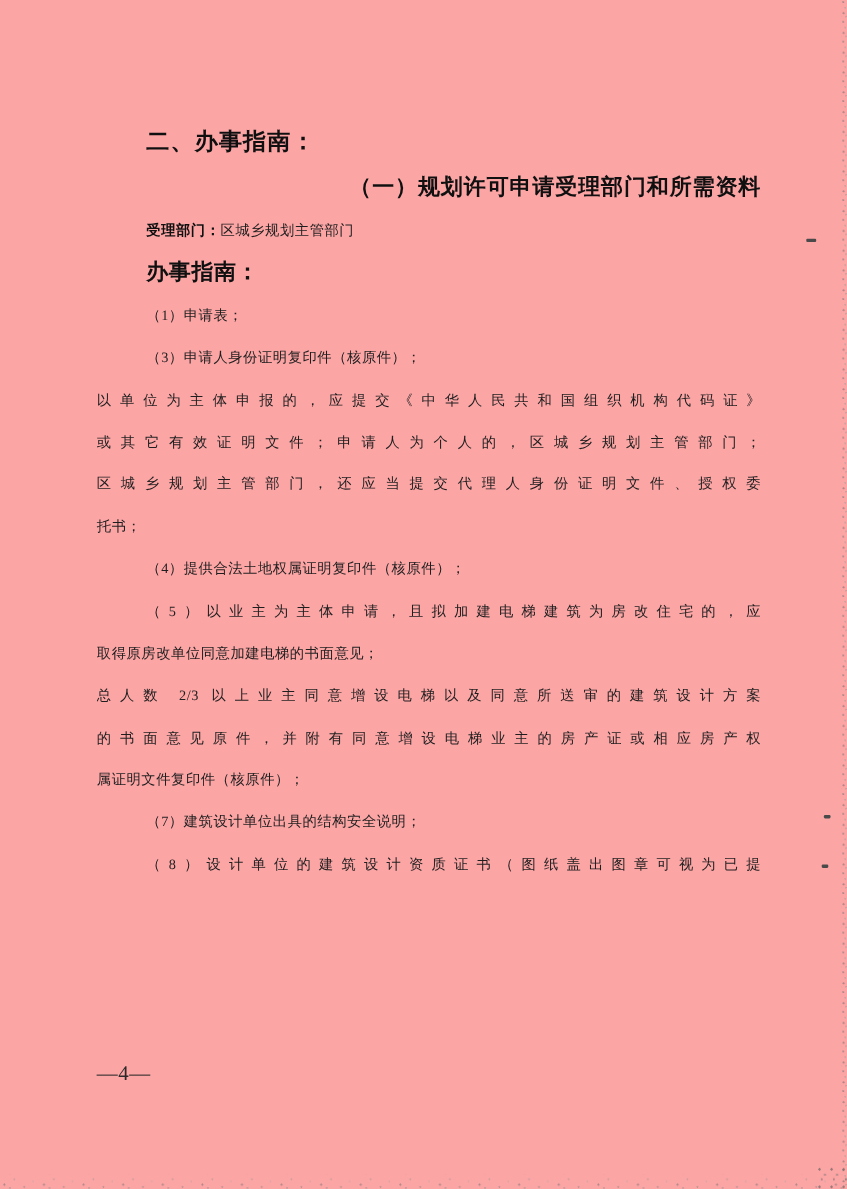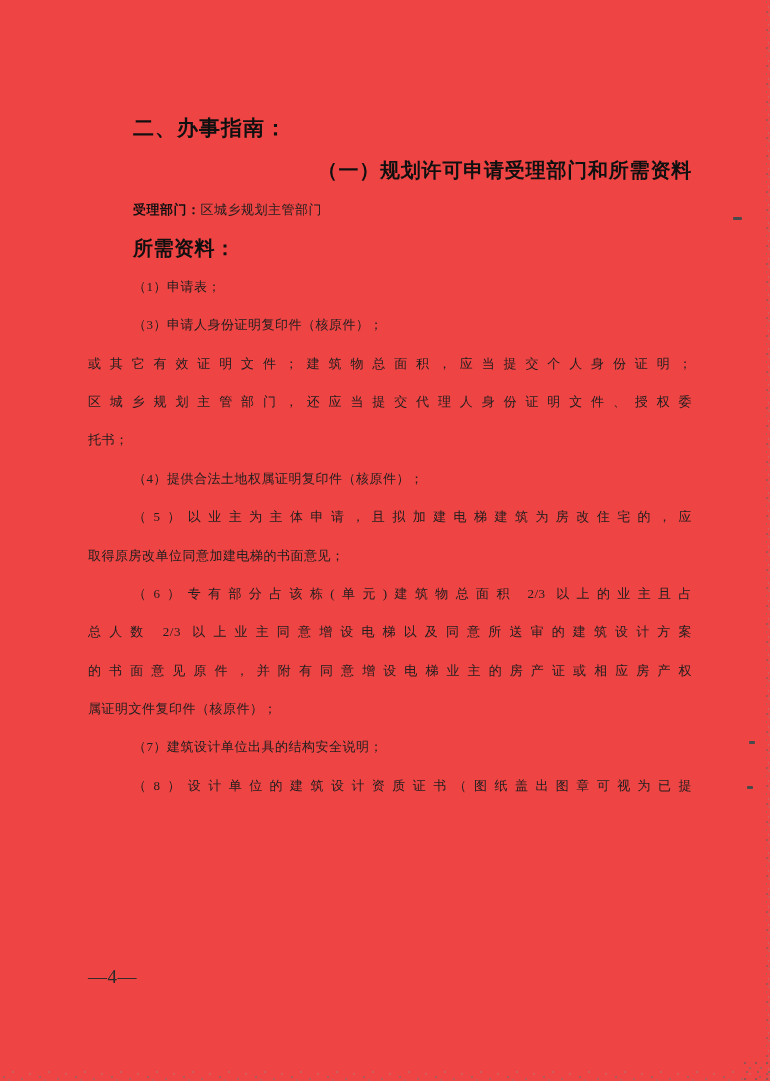--- a/index.html
+++ b/index.html
@@ -11,21 +11,21 @@
     height: 1081px;
     background: #ffffff;
     position: relative;
     overflow: hidden;
     font-family: "Liberation Serif", "DejaVu Serif", serif;
     color: #1b1b1b;
   }
   .scan-page {
     position: absolute;
     inset: 0;
-    background: #ef4444;
+    background: #fca5a5;
     padding-left: 34px;
   }
   
   .doc {
     position: absolute;
     left: 88px;
     top: 107px;
     width: 604px;
   }
   .line {
@@ -129,30 +129,30 @@
 </style>
 </head>
 <body>
 
 <div class="scan-page">
 
   <div class="doc">
       <div class="line h1 indent">二、办事指南：</div>
       <div class="line h2 indent">（一）规划许可申请受理部门和所需资料</div>
       <div class="line label indent"><span class="lbl">受理部门：</span><span class="val">区城乡规划主管部门</span></div>
-      <div class="line bold indent">所需资料：</div>
+      <div class="line bold indent">办事指南：</div>
       <div class="line body indent">（1）申请表；</div>
       <div class="line body indent">（3）申请人身份证明复印件（核原件）；</div>
-      <div class="line body justify">或其它有效证明文件；建筑物总面积，应当提交个人身份证明；</div>
+      <div class="line body justify">以单位为主体申报的，应提交《中华人民共和国组织机构代码证》</div>
+      <div class="line body justify">或其它有效证明文件；申请人为个人的，区城乡规划主管部门；</div>
       <div class="line body justify">区城乡规划主管部门，还应当提交代理人身份证明文件、授权委</div>
       <div class="line body">托书；</div>
       <div class="line body indent">（4）提供合法土地权属证明复印件（核原件）；</div>
       <div class="line body indent justify">（5）以业主为主体申请，且拟加建电梯建筑为房改住宅的，应</div>
       <div class="line body">取得原房改单位同意加建电梯的书面意见；</div>
-      <div class="line body indent justify">（6）专有部分占该栋(单元)建筑物总面积 2/3 以上的业主且占</div>
       <div class="line body justify">总人数 2/3 以上业主同意增设电梯以及同意所送审的建筑设计方案</div>
       <div class="line body justify">的书面意见原件，并附有同意增设电梯业主的房产证或相应房产权</div>
       <div class="line body">属证明文件复印件（核原件）；</div>
       <div class="line body indent">（7）建筑设计单位出具的结构安全说明；</div>
       <div class="line body indent justify">（8）设计单位的建筑设计资质证书（图纸盖出图章可视为已提</div>
     </div>
 
   <div class="page-num">—4—</div>
 
   <div class="edge-strip-right"></div>

